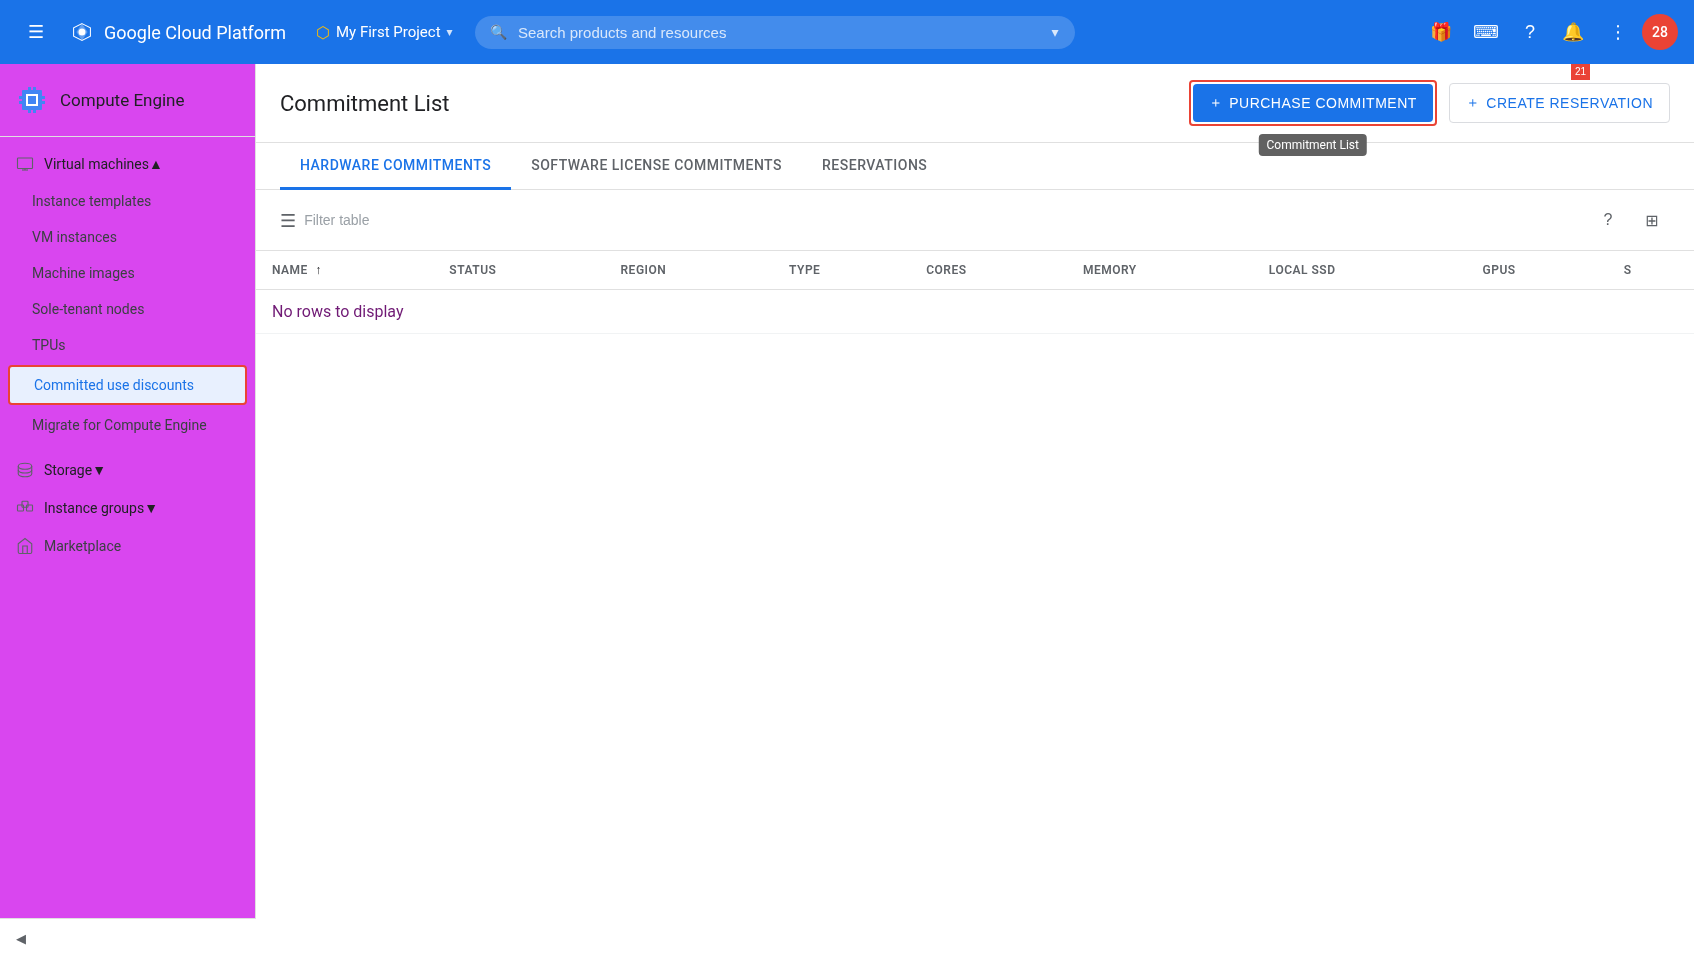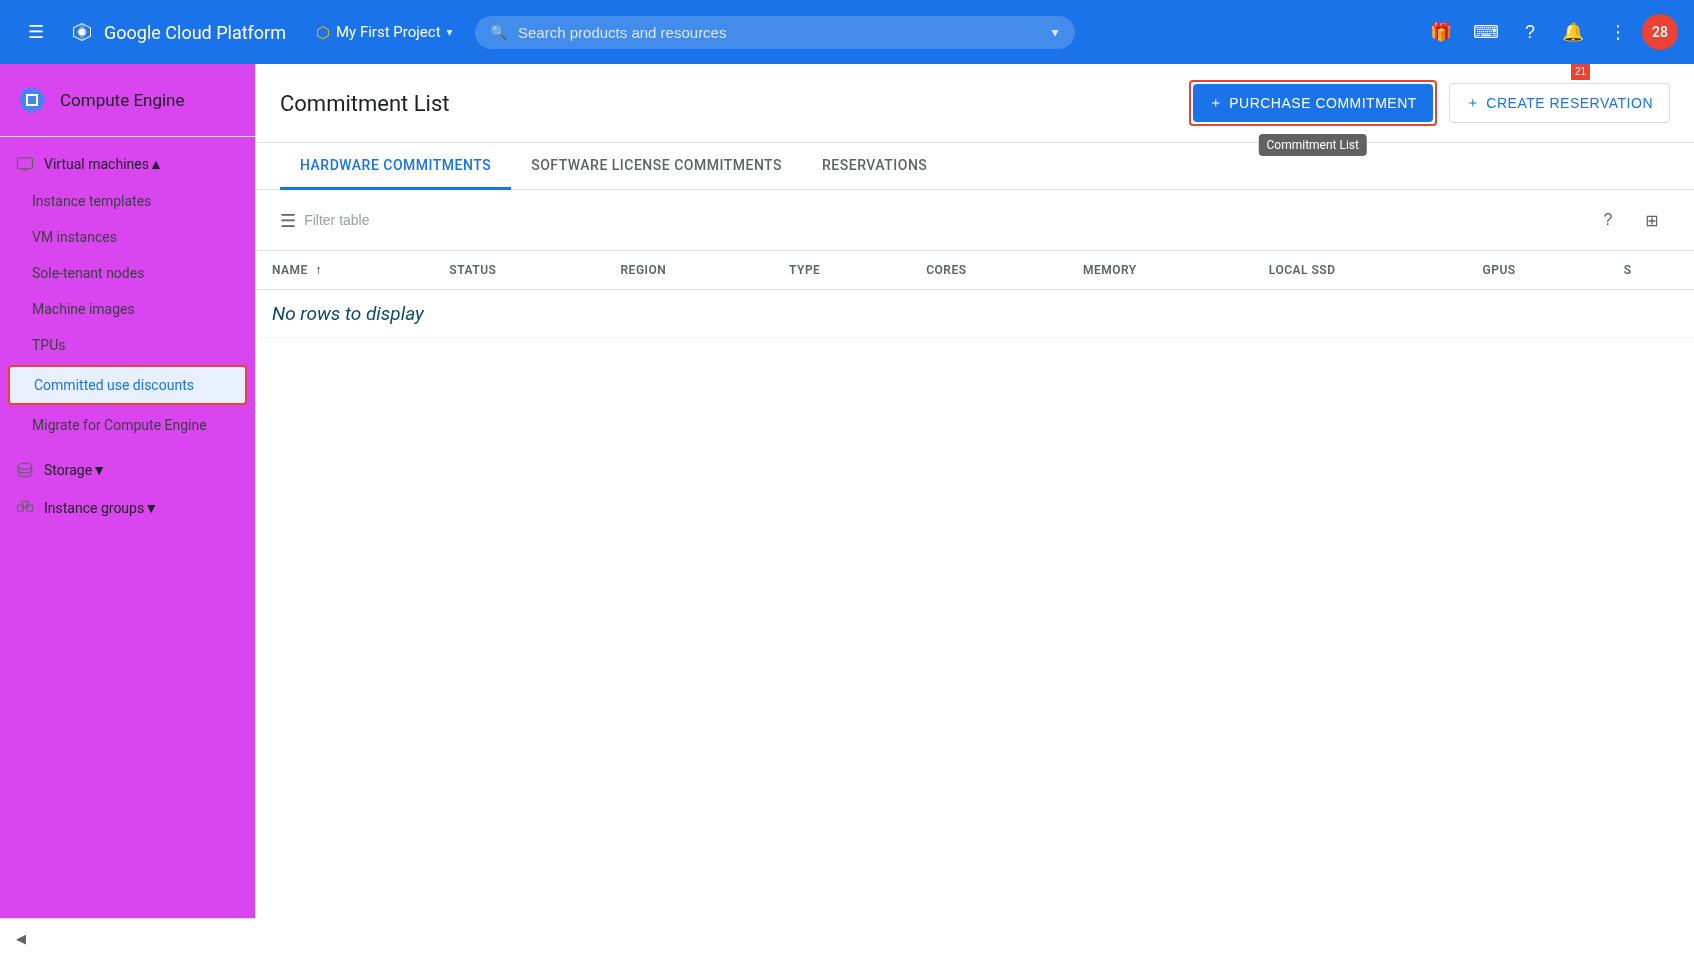--- a/index.html
+++ b/index.html
@@ -248,24 +248,23 @@
       font-weight: 600;
       color: #5f6368;
       text-transform: uppercase;
       letter-spacing: 0.5px;
       border-bottom: 1px solid #e0e0e0;
       white-space: nowrap;
     }
     .data-table th .sort-icon { margin-left: 4px; color: #202124; }
     .data-table td {
       padding: 12px 16px;
-      font-size: 19px;
-      color: #0c4a6e;
+      font-size: 16px;
+      color: #701a75;
       border-bottom: 1px solid #f1f3f4;
-      font-style: italic;
     }
     .no-rows {
       padding: 24px;
       color: #5f6368;
       font-size: 14px;
     }
     .filter-icon { color: #5f6368; font-size: 18px; }
 
     
     .ce-icon { color: #4285f4; }
@@ -358,24 +357,24 @@
         <span>▲</span>
       </div>
 
       <div class="sidebar-item">
         <span>Instance templates</span>
       </div>
       <div class="sidebar-item">
         <span>VM instances</span>
       </div>
       <div class="sidebar-item">
+        <span>Machine images</span>
+      </div>
+      <div class="sidebar-item">
         <span>Sole-tenant nodes</span>
-      </div>
-      <div class="sidebar-item">
-        <span>Machine images</span>
       </div>
       <div class="sidebar-item">
         <span>TPUs</span>
       </div>
       <div class="sidebar-item active">
         <span>Committed use discounts</span>
       </div>
       <div class="sidebar-item">
         <span>Migrate for Compute Engine</span>
       </div>
@@ -398,20 +397,27 @@
         <svg width="18" height="18" viewBox="0 0 24 24" fill="none">
           <rect x="2" y="8" width="8" height="8" rx="1" stroke="#5f6368" stroke-width="1.5" fill="none"></rect>
           <rect x="14" y="8" width="8" height="8" rx="1" stroke="#5f6368" stroke-width="1.5" fill="none"></rect>
           <rect x="8" y="3" width="8" height="8" rx="1" stroke="#5f6368" stroke-width="1.5" fill="none"></rect>
         </svg>
         <span>Instance groups</span>
       </div>
       <span>▼</span>
     </div>
 
+    <div class="sidebar-standalone">
+      <svg width="18" height="18" viewBox="0 0 24 24" fill="none">
+        <path d="M3 9l9-7 9 7v11a2 2 0 01-2 2H5a2 2 0 01-2-2V9z" stroke="#5f6368" stroke-width="1.5" fill="none"></path>
+        <path d="M9 22V12h6v10" stroke="#5f6368" stroke-width="1.5"></path>
+      </svg>
+      <span>Marketplace</span>
+    </div>
 
     <div style="height:60px;"></div>
     <div class="sidebar-footer">
       <span>◀</span>
     </div>
   </aside>
 
   <main class="main-content">
 
     <div class="page-header">

